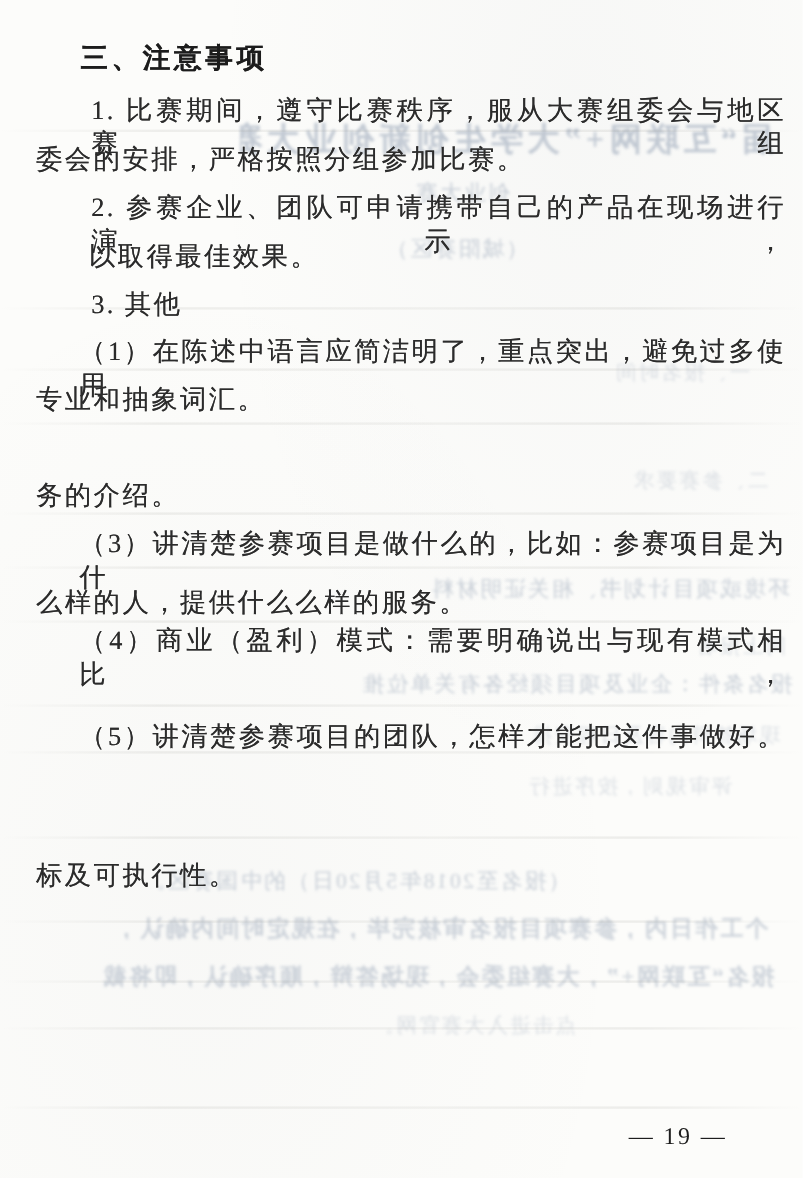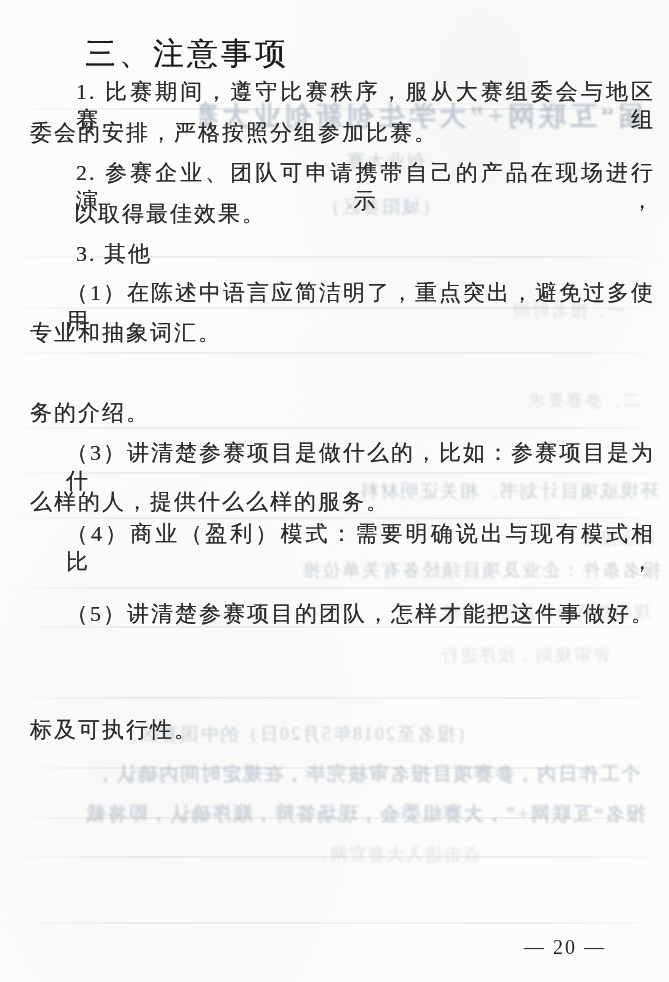--- a/index.html
+++ b/index.html
@@ -12,24 +12,24 @@
     background:
       radial-gradient(ellipse at 72% 10%, rgba(120,130,150,0.04), transparent 45%),
       radial-gradient(ellipse at 25% 78%, rgba(120,125,135,0.03), transparent 50%),
       #fcfcfa;
     font-family: "Liberation Serif", "DejaVu Serif", serif;
   }
 
   
   .heading {
     position: absolute;
-    left: 85px; top: 33px;
+    left: 67px; top: 33px;
     font-family: "Liberation Sans", "DejaVu Sans", sans-serif;
-    font-weight: 400;
-    font-size: 31px;
+    font-weight: 700;
+    font-size: 23px;
     letter-spacing: 3px;
     color: #1c1c1c;
     text-shadow: 0 0 0.5px rgba(20,20,20,0.7);
   }
 
   .ln {
     position: absolute;
     left: 30px;
     width: 625px;
     height: 30px;
@@ -131,15 +131,15 @@
   <div class="ln ind-num" style="top:240px;">3. 其他</div>
   <div class="ln ind-paren just" style="top:279px;">（1）在陈述中语言应简洁明了，重点突出，避免过多使用</div>
   <div class="ln" style="top:319px;">专业和抽象词汇。</div>
   <div class="ln" style="top:399px;">务的介绍。</div>
   <div class="ln ind-paren just" style="top:439px;">（3）讲清楚参赛项目是做什么的，比如：参赛项目是为什</div>
   <div class="ln" style="top:488px;">么样的人，提供什么么样的服务。</div>
   <div class="ln ind-paren just" style="top:520px;">（4）商业（盈利）模式：需要明确说出与现有模式相比，</div>
   <div class="ln ind-paren" style="top:600px;">（5）讲清楚参赛项目的团队，怎样才能把这件事做好。</div>
   <div class="ln" style="top:676px;margin-top:40px;">标及可执行性。</div>
 
-  <div class="page-number">— 20 —</div>
+  <div class="page-number">— 19 —</div>
 
 </div>
 
 </body></html>

